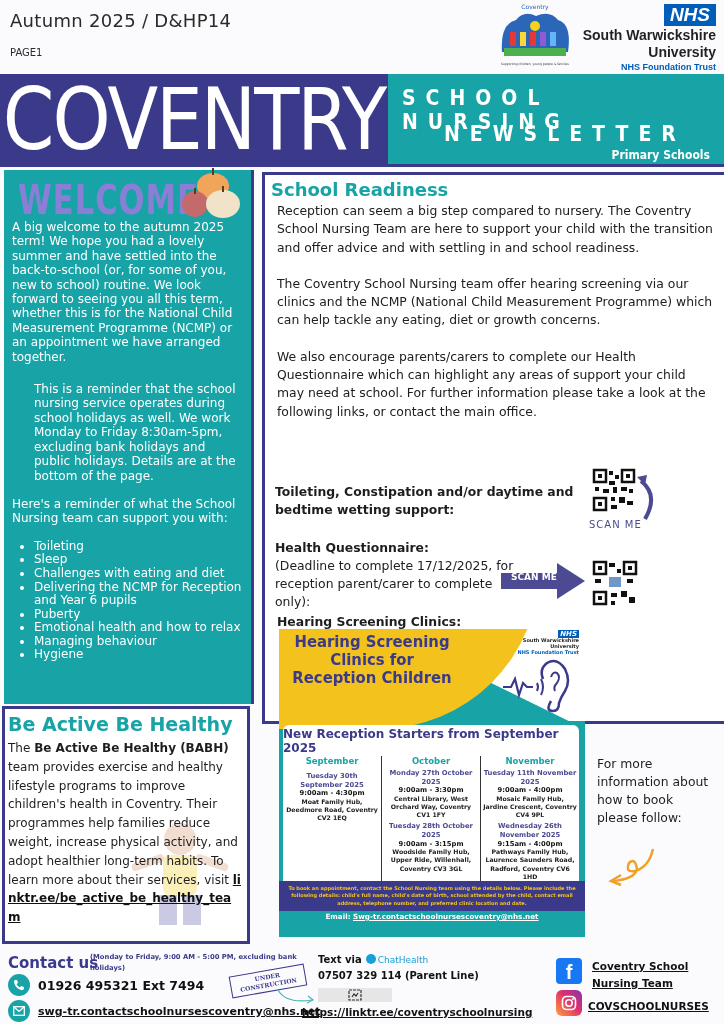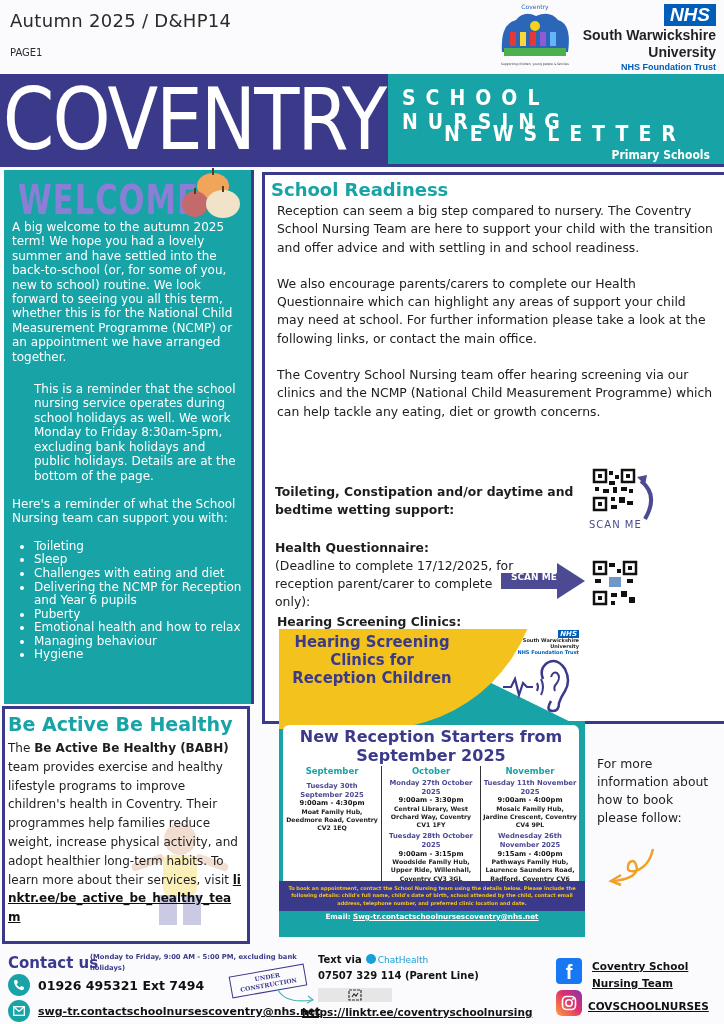--- a/index.html
+++ b/index.html
@@ -49,21 +49,21 @@
 
   .poster { position: absolute; left: 14px; top: 454px; width: 306px; height: 308px; overflow: hidden; background: #18a3a6; }
   .poster-top { position: absolute; left: 0; top: 0; width: 306px; height: 92px; background: #fff; }
   .poster-yellow { position: absolute; left: -40px; top: -70px; width: 300px; height: 170px; background: #f4c21c; border-radius: 0 0 160px 0; }
   .poster-teal-tri { position: absolute; left: 0; top: 40px; width: 306px; height: 60px; background: #18a3a6; clip-path: polygon(0 100%, 100% 100%, 60% 0, 0 60%); }
   .poster-title { position: absolute; left: 8px; top: 4px; width: 170px; text-align: center; font-family: "DejaVu Sans Condensed", "DejaVu Sans", sans-serif; font-weight: bold; color: #3b3a8a; font-size: 16.5px; line-height: 18px; }
   .poster-logo { position: absolute; right: 6px; top: 2px; text-align: right; font-size: 5px; color: #231f20; font-weight: bold; line-height: 6px; }
   .poster-logo .mini-nhs { background: #005eb8; color: #fff; font-style: italic; font-size: 7px; padding: 0 2px; }
   .poster-ear { position: absolute; right: 14px; top: 28px; }
   .poster-card { position: absolute; left: 4px; top: 96px; width: 296px; height: 156px; background: #fff; border-radius: 6px 6px 0 0; }
-  .poster-sub { text-align: center; font-size: 16px; font-weight: bold; color: #3b3a8a; margin-top: 2px; }
+  .poster-sub { font-size: 12px; font-weight: bold; color: #3b3a8a; margin-top: 2px; }
   .poster-cols { display: flex; margin-top: 1px; }
   .pcol { flex: 1; text-align: center; padding: 0 2px; font-size: 6.2px; line-height: 8.2px; font-weight: bold; color: #222; }
   .pcol + .pcol { border-left: 1.5px solid #333; }
   .pcol-head { font-size: 8.5px; color: #18a3a6; line-height: 11px; margin-bottom: 2px; }
   .pcol-date { color: #4b4a92; font-size: 6.8px; line-height: 8.6px; }
   .pcol-time { font-size: 6.8px; line-height: 8.6px; color: #111; }
   .pcol .gap { height: 3px; }
   .poster-purple { position: absolute; left: 0; top: 252px; width: 306px; height: 30px; background: #3b3a8a; color: #f4c21c; font-size: 5px; line-height: 7.4px; text-align: center; padding: 4px 4px 0; font-weight: bold; }
   .poster-tel { position: absolute; left: 0; top: 282px; width: 306px; text-align: center; color: #fff; font-size: 7.2px; font-weight: bold; line-height: 12px; }
   .poster-tel .u { text-decoration: underline; }
@@ -164,22 +164,22 @@
     <rect x="34" y="86" width="18" height="30" fill="#6b6bb5"></rect>
     <rect x="58" y="86" width="18" height="30" fill="#6b6bb5"></rect>
   </svg>
   <div class="babh-title">Be Active Be Healthy</div>
   <p><span>The </span><b>Be Active Be Healthy (BABH)</b><span> team provides exercise and healthy lifestyle programs to improve children's health in Coventry. Their programmes help families reduce weight, increase physical activity, and adopt healthier long-term habits. To learn more about their services, visit </span><span class="babh-link">linktr.ee/be_active_be_healthy_team</span></p>
 </div>
 
 <div class="readiness">
   <div class="readiness-title">School Readiness</div>
   <p>Reception can seem a big step compared to nursery. The Coventry School Nursing Team are here to support your child with the transition and offer advice and with settling in and school readiness.</p>
+  <p>The Coventry School Nursing team offer hearing screening via our clinics and the NCMP (National Child Measurement Programme) which can help tackle any eating, diet or growth concerns.</p>
   <p>We also encourage parents/carers to complete our Health Questionnaire which can highlight any areas of support your child may need at school. For further information please take a look at the following links, or contact the main office.</p>
-  <p>The Coventry School Nursing team offer hearing screening via our clinics and the NCMP (National Child Measurement Programme) which can help tackle any eating, diet or growth concerns.</p>
 
   <div class="res-label" style="left:10px; top:308px; width:310px;">Toileting, Constipation and/or daytime and bedtime wetting support:</div>
 
   <svg class="qr" style="left:326px; top:292px;" width="46" height="46" viewBox="0 0 46 46">
     <rect width="46" height="46" fill="#fff"></rect>
     <rect x="3" y="3" width="12" height="12" fill="none" stroke="#111" stroke-width="2.5"></rect>
     <rect x="31" y="3" width="12" height="12" fill="none" stroke="#111" stroke-width="2.5"></rect>
     <rect x="3" y="31" width="12" height="12" fill="none" stroke="#111" stroke-width="2.5"></rect>
     <rect x="7" y="7" width="4" height="4" fill="#111"></rect>
       <rect x="35" y="7" width="4" height="4" fill="#111"></rect>

